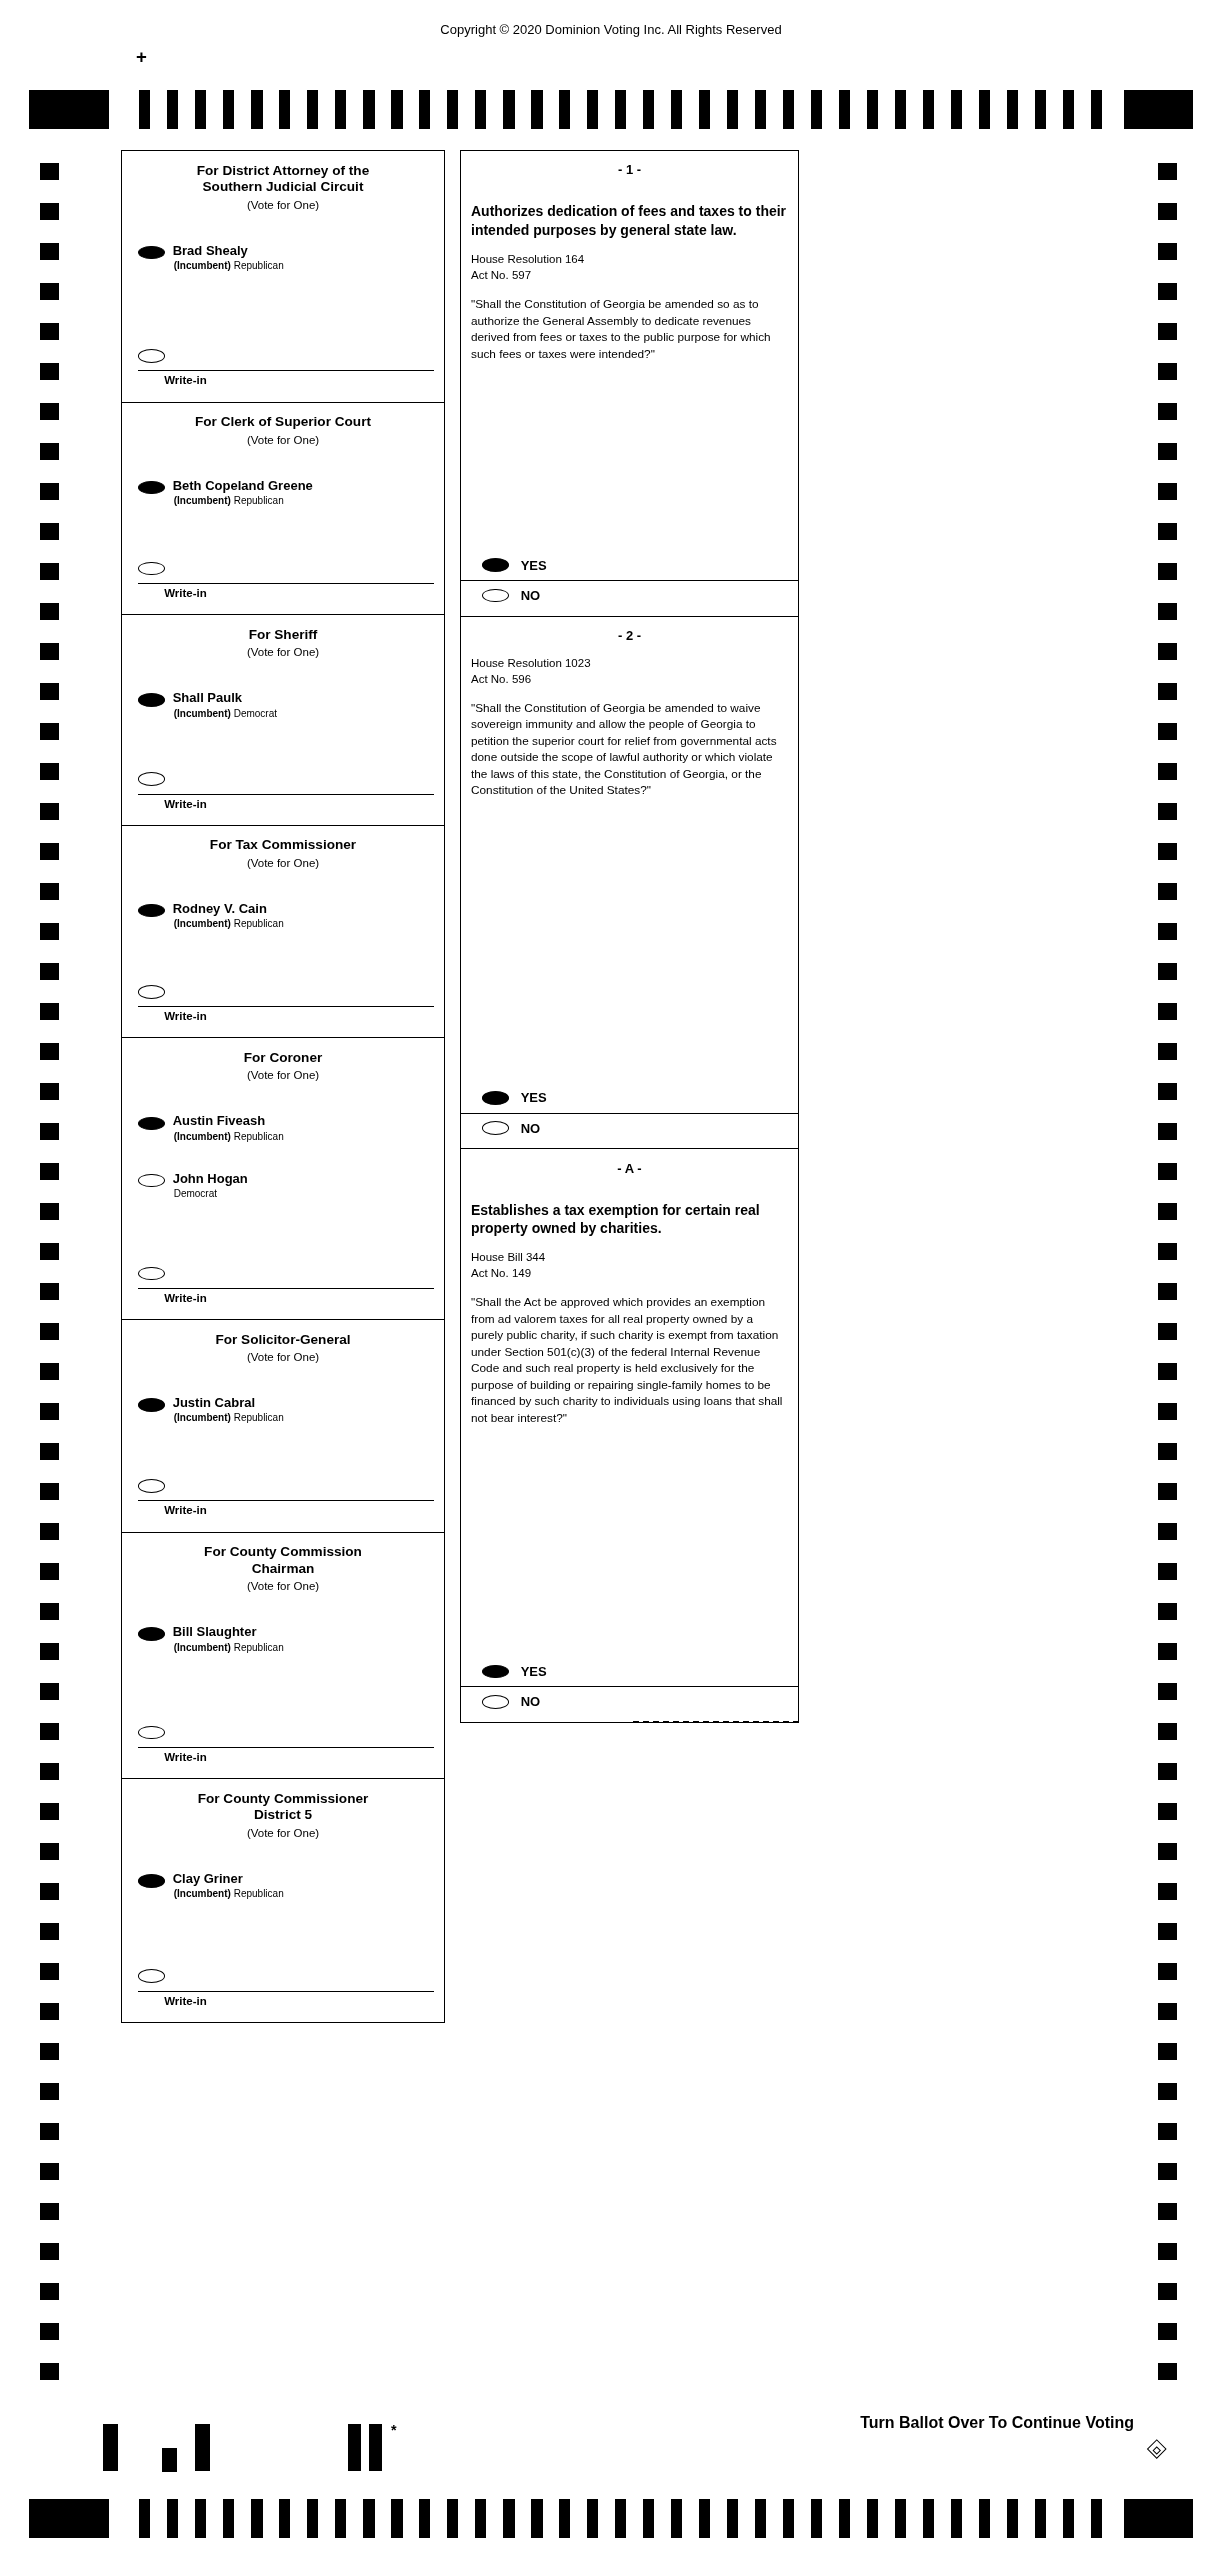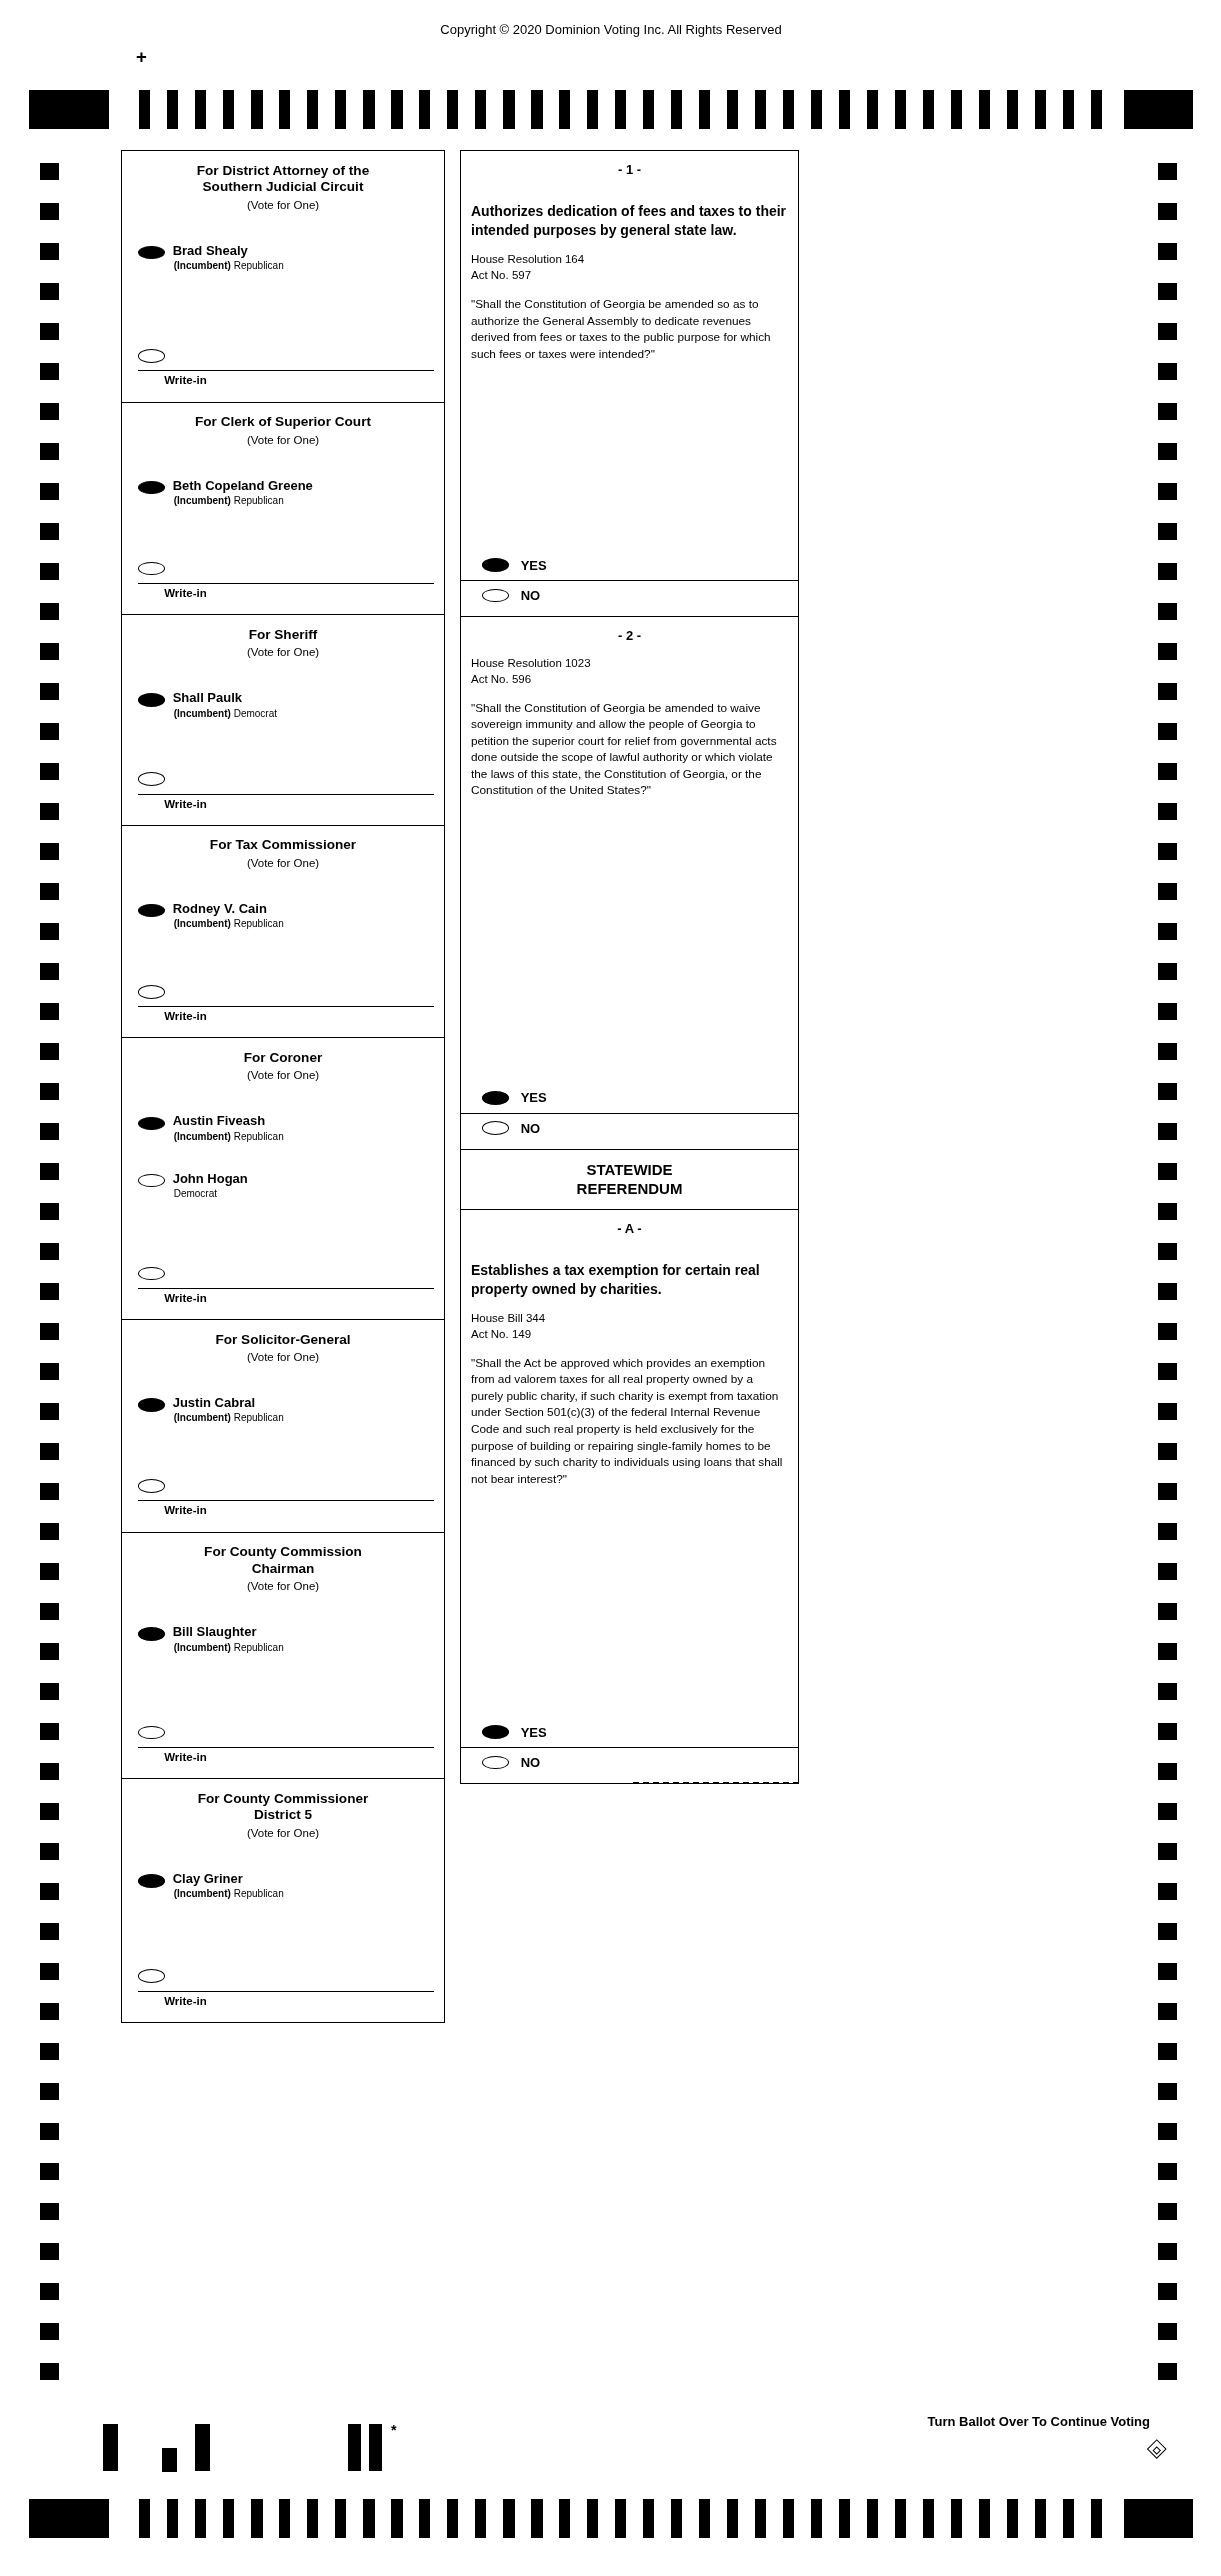--- a/index.html
+++ b/index.html
@@ -75,21 +75,21 @@
 
   
   .idmark { position:absolute; background:#000; }
   .id1 { left:103px; top:2424px; width:15px; height:47px; }
   .id2 { left:162px; top:2448px; width:15px; height:23.6px; }
   .id3 { left:195px; top:2424px; width:15px; height:47px; }
   .id4 { left:348px; top:2424px; width:13px; height:47px; }
   .id5 { left:369px; top:2424px; width:13px; height:47px; }
   .id-star { position:absolute; left:391px; top:2422px; font-size:14.3px; font-weight:bold; }
 
-  .turn-over { position:absolute; top:2414px; right:72px; font-size:13px; font-weight:bold; }
+  .turn-over { position:absolute; top:2414px; right:88px; font-size:16px; font-weight:bold; }
   .diamond-mark { position:absolute; left:1150px; top:2442px; width:11.5px; height:11.5px;
                   border:1.8px solid #000; transform:rotate(45deg); background:#fff; }
   .diamond-mark::after { content:""; position:absolute; left:50%; top:50%; width:4.3px; height:4.3px;
                   margin:-2.1px 0 0 -2.1px; border:1.1px solid #000; }
 </style>
 </head>
 <body>
 
 <div class="ballot">
 
@@ -314,22 +314,20 @@
         <span class="oval filled"></span>
         <span class="yn-label">YES</span>
       </div>
       <div class="yn-sep"></div>
       <div class="yn">
         <span class="oval"></span>
         <span class="yn-label">NO</span>
       </div>
     </section>
 
-    <section class="box section-header mh87">STATEWIDE
-REFERENDUM</section>
 
     <section class="box measure mh803">
       <div class="m-num">- A -</div>
       <div class="m-summary">Establishes a tax exemption for certain real property owned by charities.</div>
       <div class="m-refs">
         <div>House Bill 344</div>
         <div>Act No. 149</div>
       </div>
       <div class="m-question">"Shall the Act be approved which provides an exemption from ad valorem taxes for all real property owned by a purely public charity, if such charity is exempt from taxation under Section 501(c)(3) of the federal Internal Revenue Code and such real property is held exclusively for the purpose of building or repairing single-family homes to be financed by such charity to individuals using loans that shall not bear interest?"</div>
       <div class="spacer"></div>

